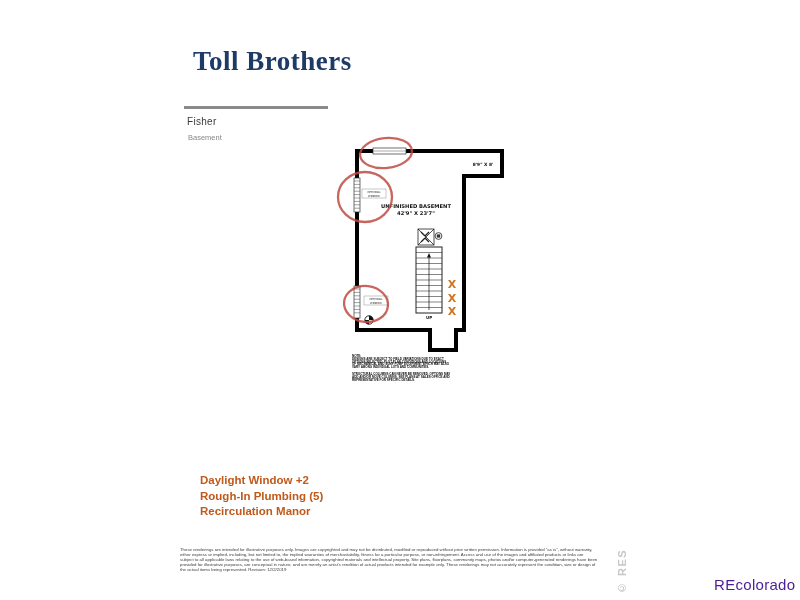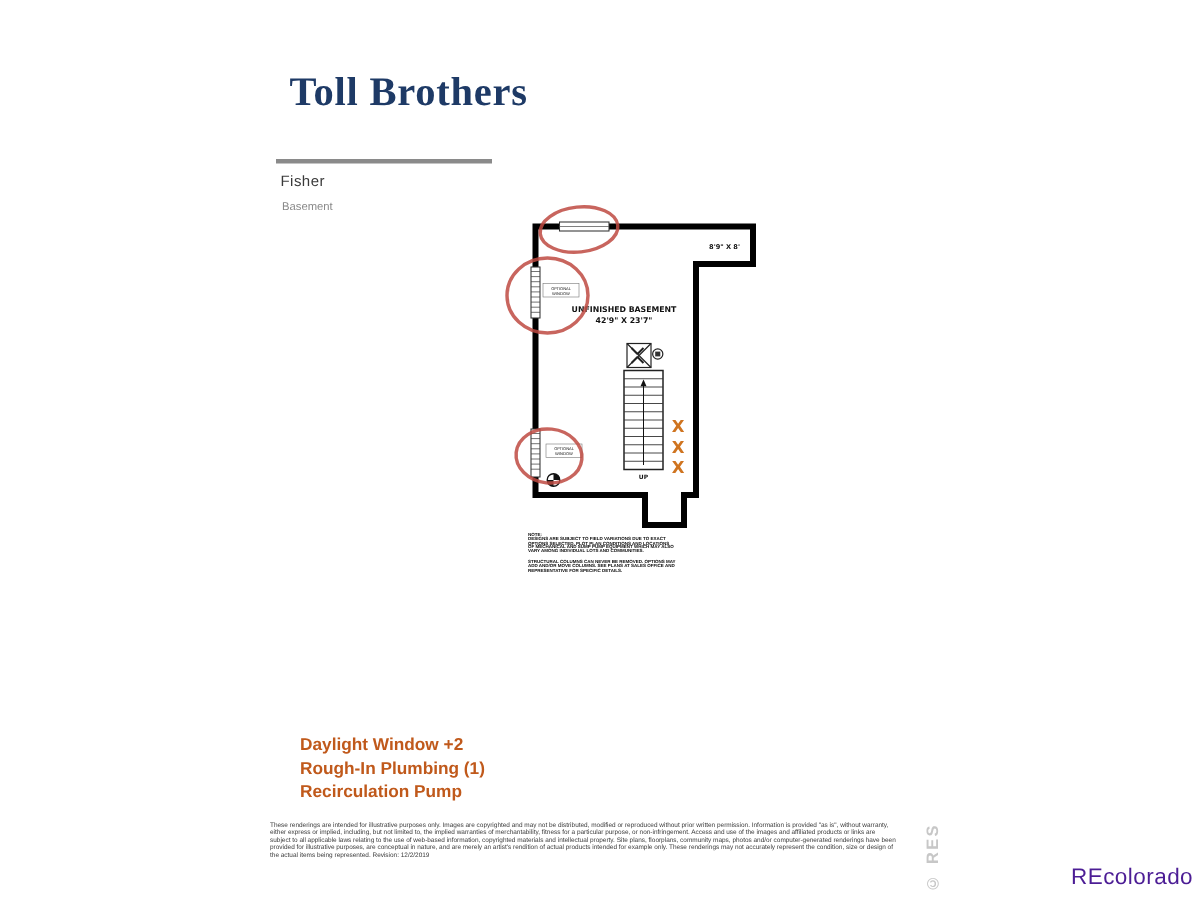--- a/index.html
+++ b/index.html
@@ -29,21 +29,21 @@
   }
   .plan-svg { position:absolute; left:330px; top:130px; width:190px; height:235px; }
   .plan-notes {
     position:absolute; left:352px; top:355px; width:118px;
     font-size:3px; line-height:2.8px; color:#0a0a0a; font-weight:700;
     letter-spacing:0;
   }
   .plan-notes .para { margin-bottom:4px; }
   .options {
     position:absolute; left:200px; top:473px;
-    color:#c0591b; font-size:11.5px; font-weight:700; line-height:15.5px;margin-top:17px;
+    color:#c0591b; font-size:11.5px; font-weight:700; line-height:15.5px;
   }
   .disclaimer {
     position:absolute; left:180px; top:547px; width:418px;
     font-size:4.3px; line-height:5px; color:#3a3a3a;
   }
   .res-mark {
     position:absolute; left:616px; top:544px; height:50px;
     writing-mode:vertical-rl; transform:rotate(180deg);
     font-size:11px; font-weight:700; color:#c7c7c7; letter-spacing:1.5px;
   }
@@ -146,22 +146,22 @@
     </div>
     <div class="para">
       <div>STRUCTURAL COLUMNS CAN NEVER BE REMOVED. OPTIONS MAY</div>
       <div>ADD AND/OR MOVE COLUMNS. SEE PLANS AT SALES OFFICE AND</div>
       <div>REPRESENTATIVE FOR SPECIFIC DETAILS.</div>
     </div>
   </div>
 
   <div class="options">
     <div>Daylight Window +2</div>
-    <div>Rough-In Plumbing (1)</div>
-    <div>Recirculation Pump</div>
+    <div>Rough-In Plumbing (5)</div>
+    <div>Recirculation Manor</div>
   </div>
 
   <div class="disclaimer">These renderings are intended for illustrative purposes only. Images are copyrighted and may not be distributed, modified or reproduced without prior written permission. Information is provided "as is", without warranty, either express or implied, including, but not limited to, the implied warranties of merchantability, fitness for a particular purpose, or non-infringement. Access and use of the images and affiliated products or links are subject to all applicable laws relating to the use of web-based information, copyrighted materials and intellectual property. Site plans, floorplans, community maps, photos and/or computer-generated renderings have been provided for illustrative purposes, are conceptual in nature, and are merely an artist's rendition of actual products intended for example only. These renderings may not accurately represent the condition, size or design of the actual items being represented. Revision: 12/2/2019</div>
 
   <div class="res-mark">© RES</div>
   <div class="mls-mark">REcolorado</div>
 
 </div>
 
 </body></html>

